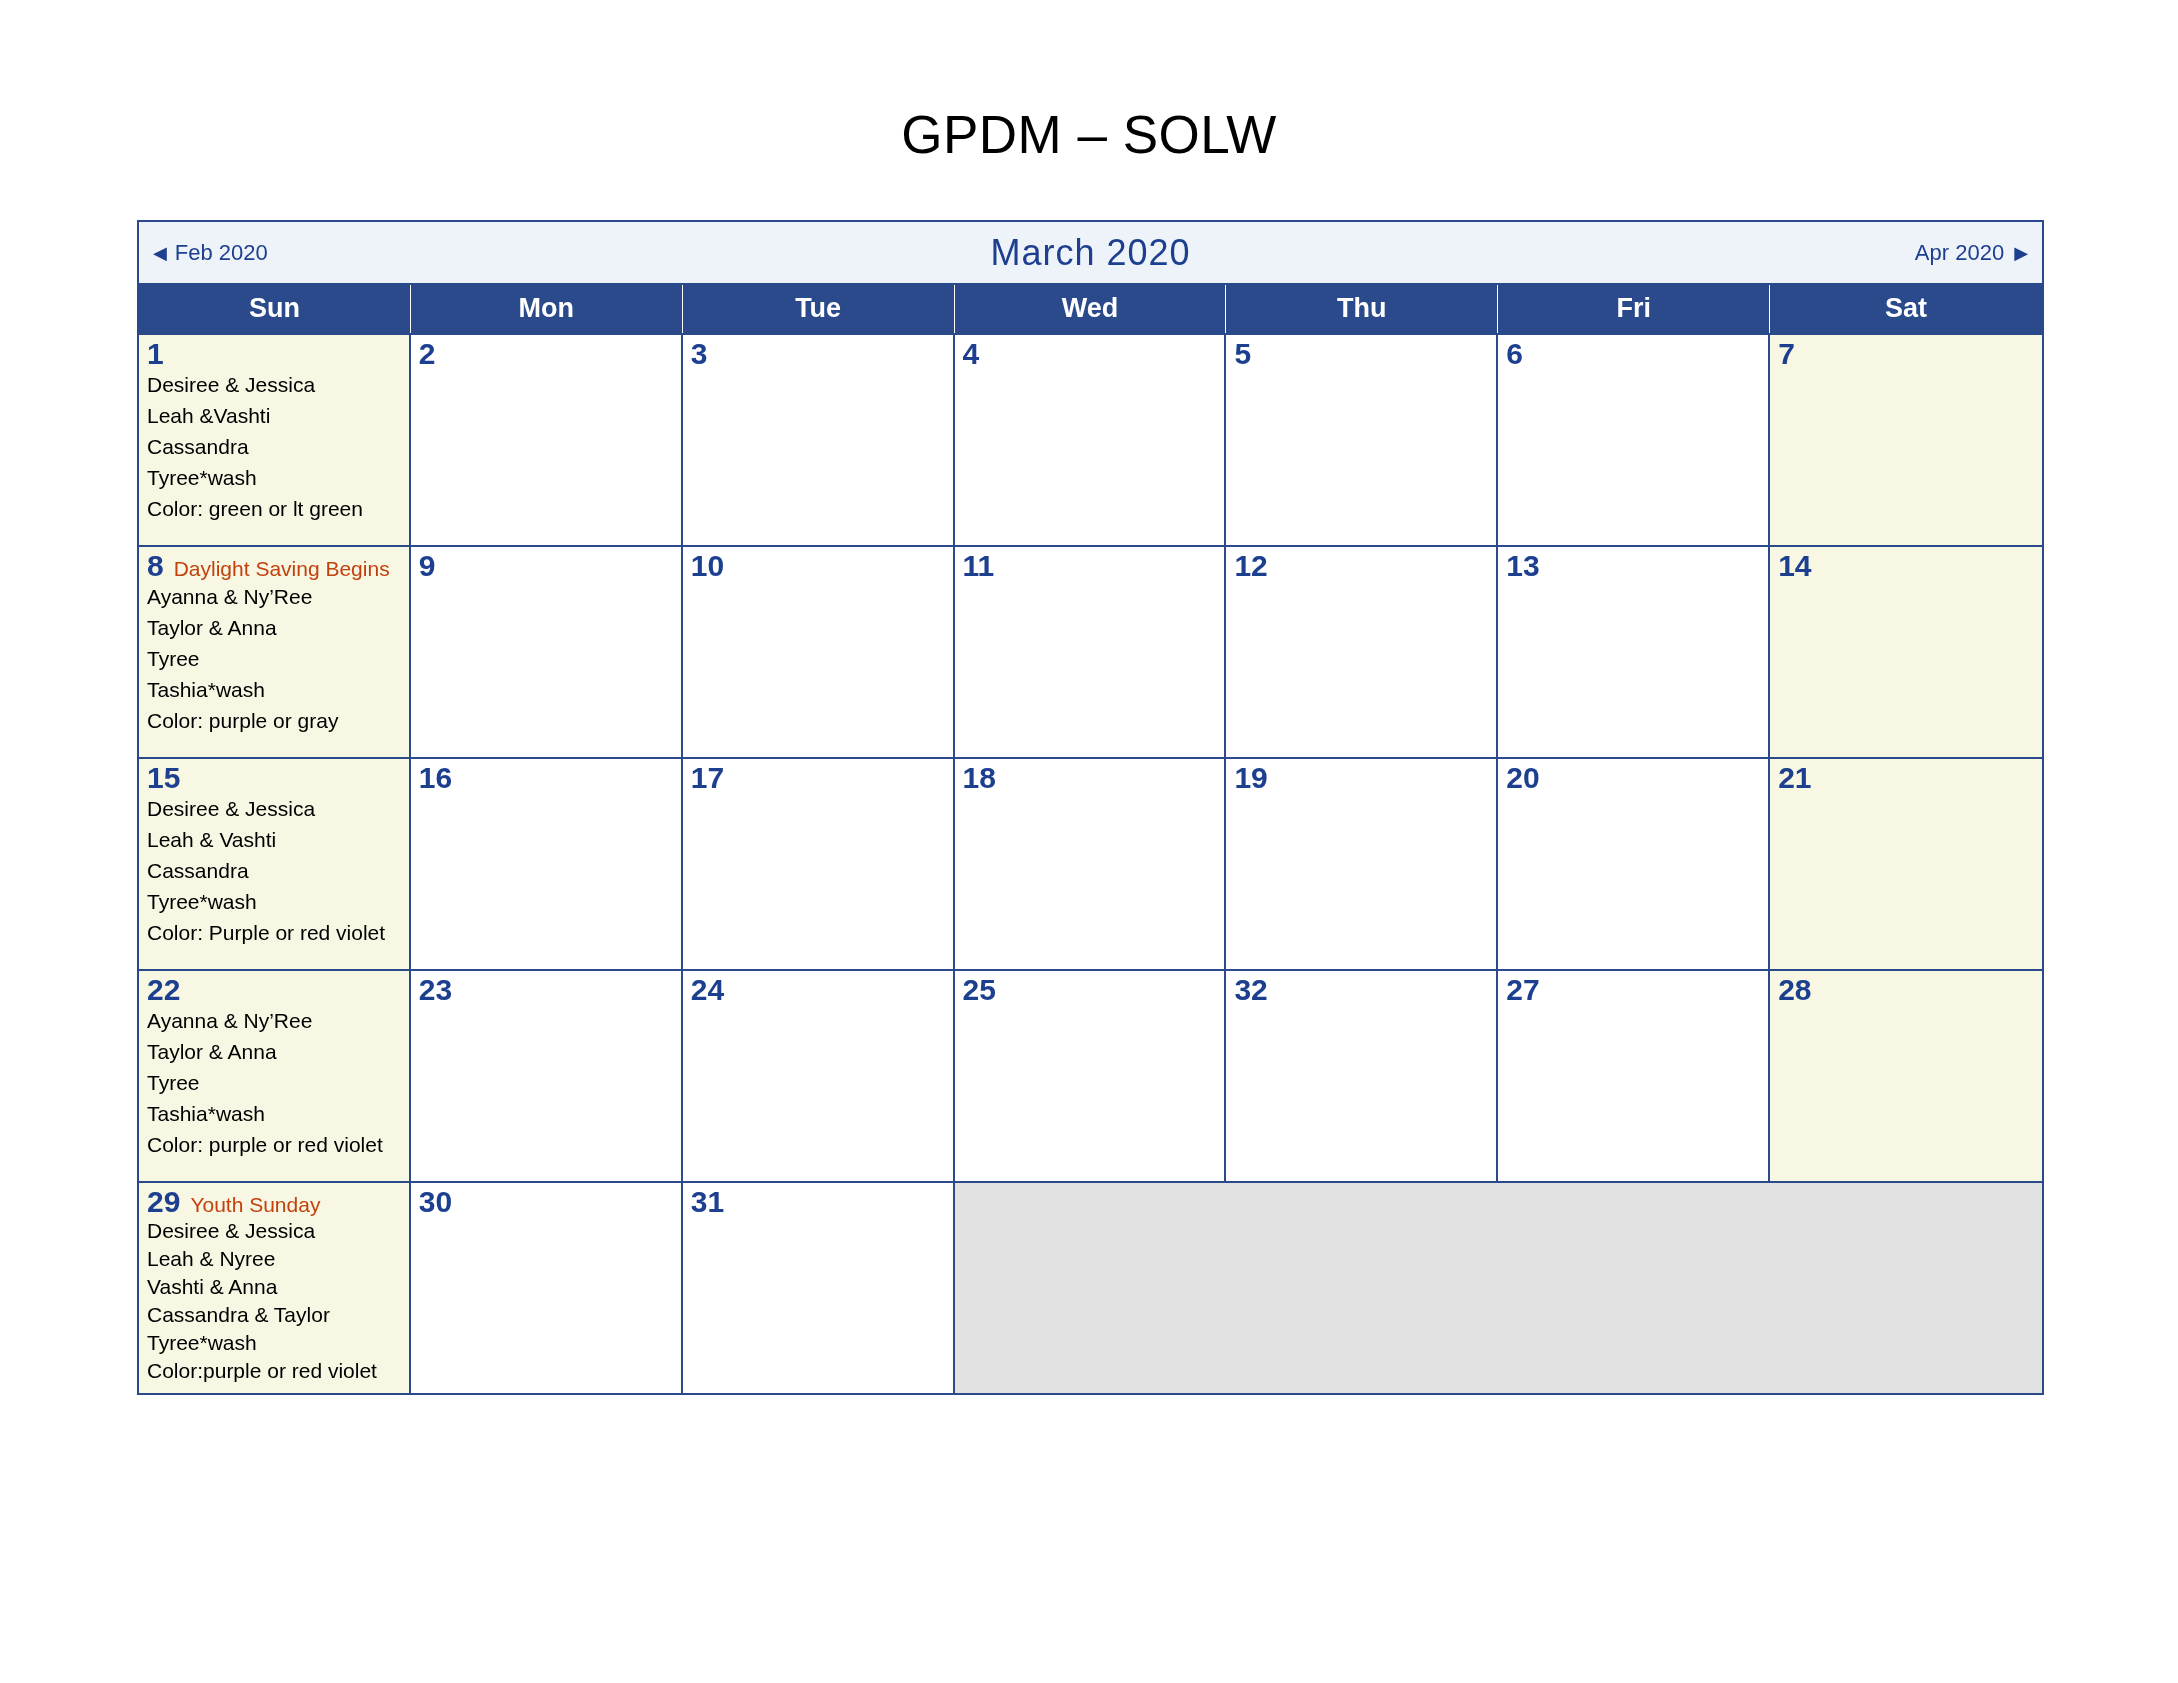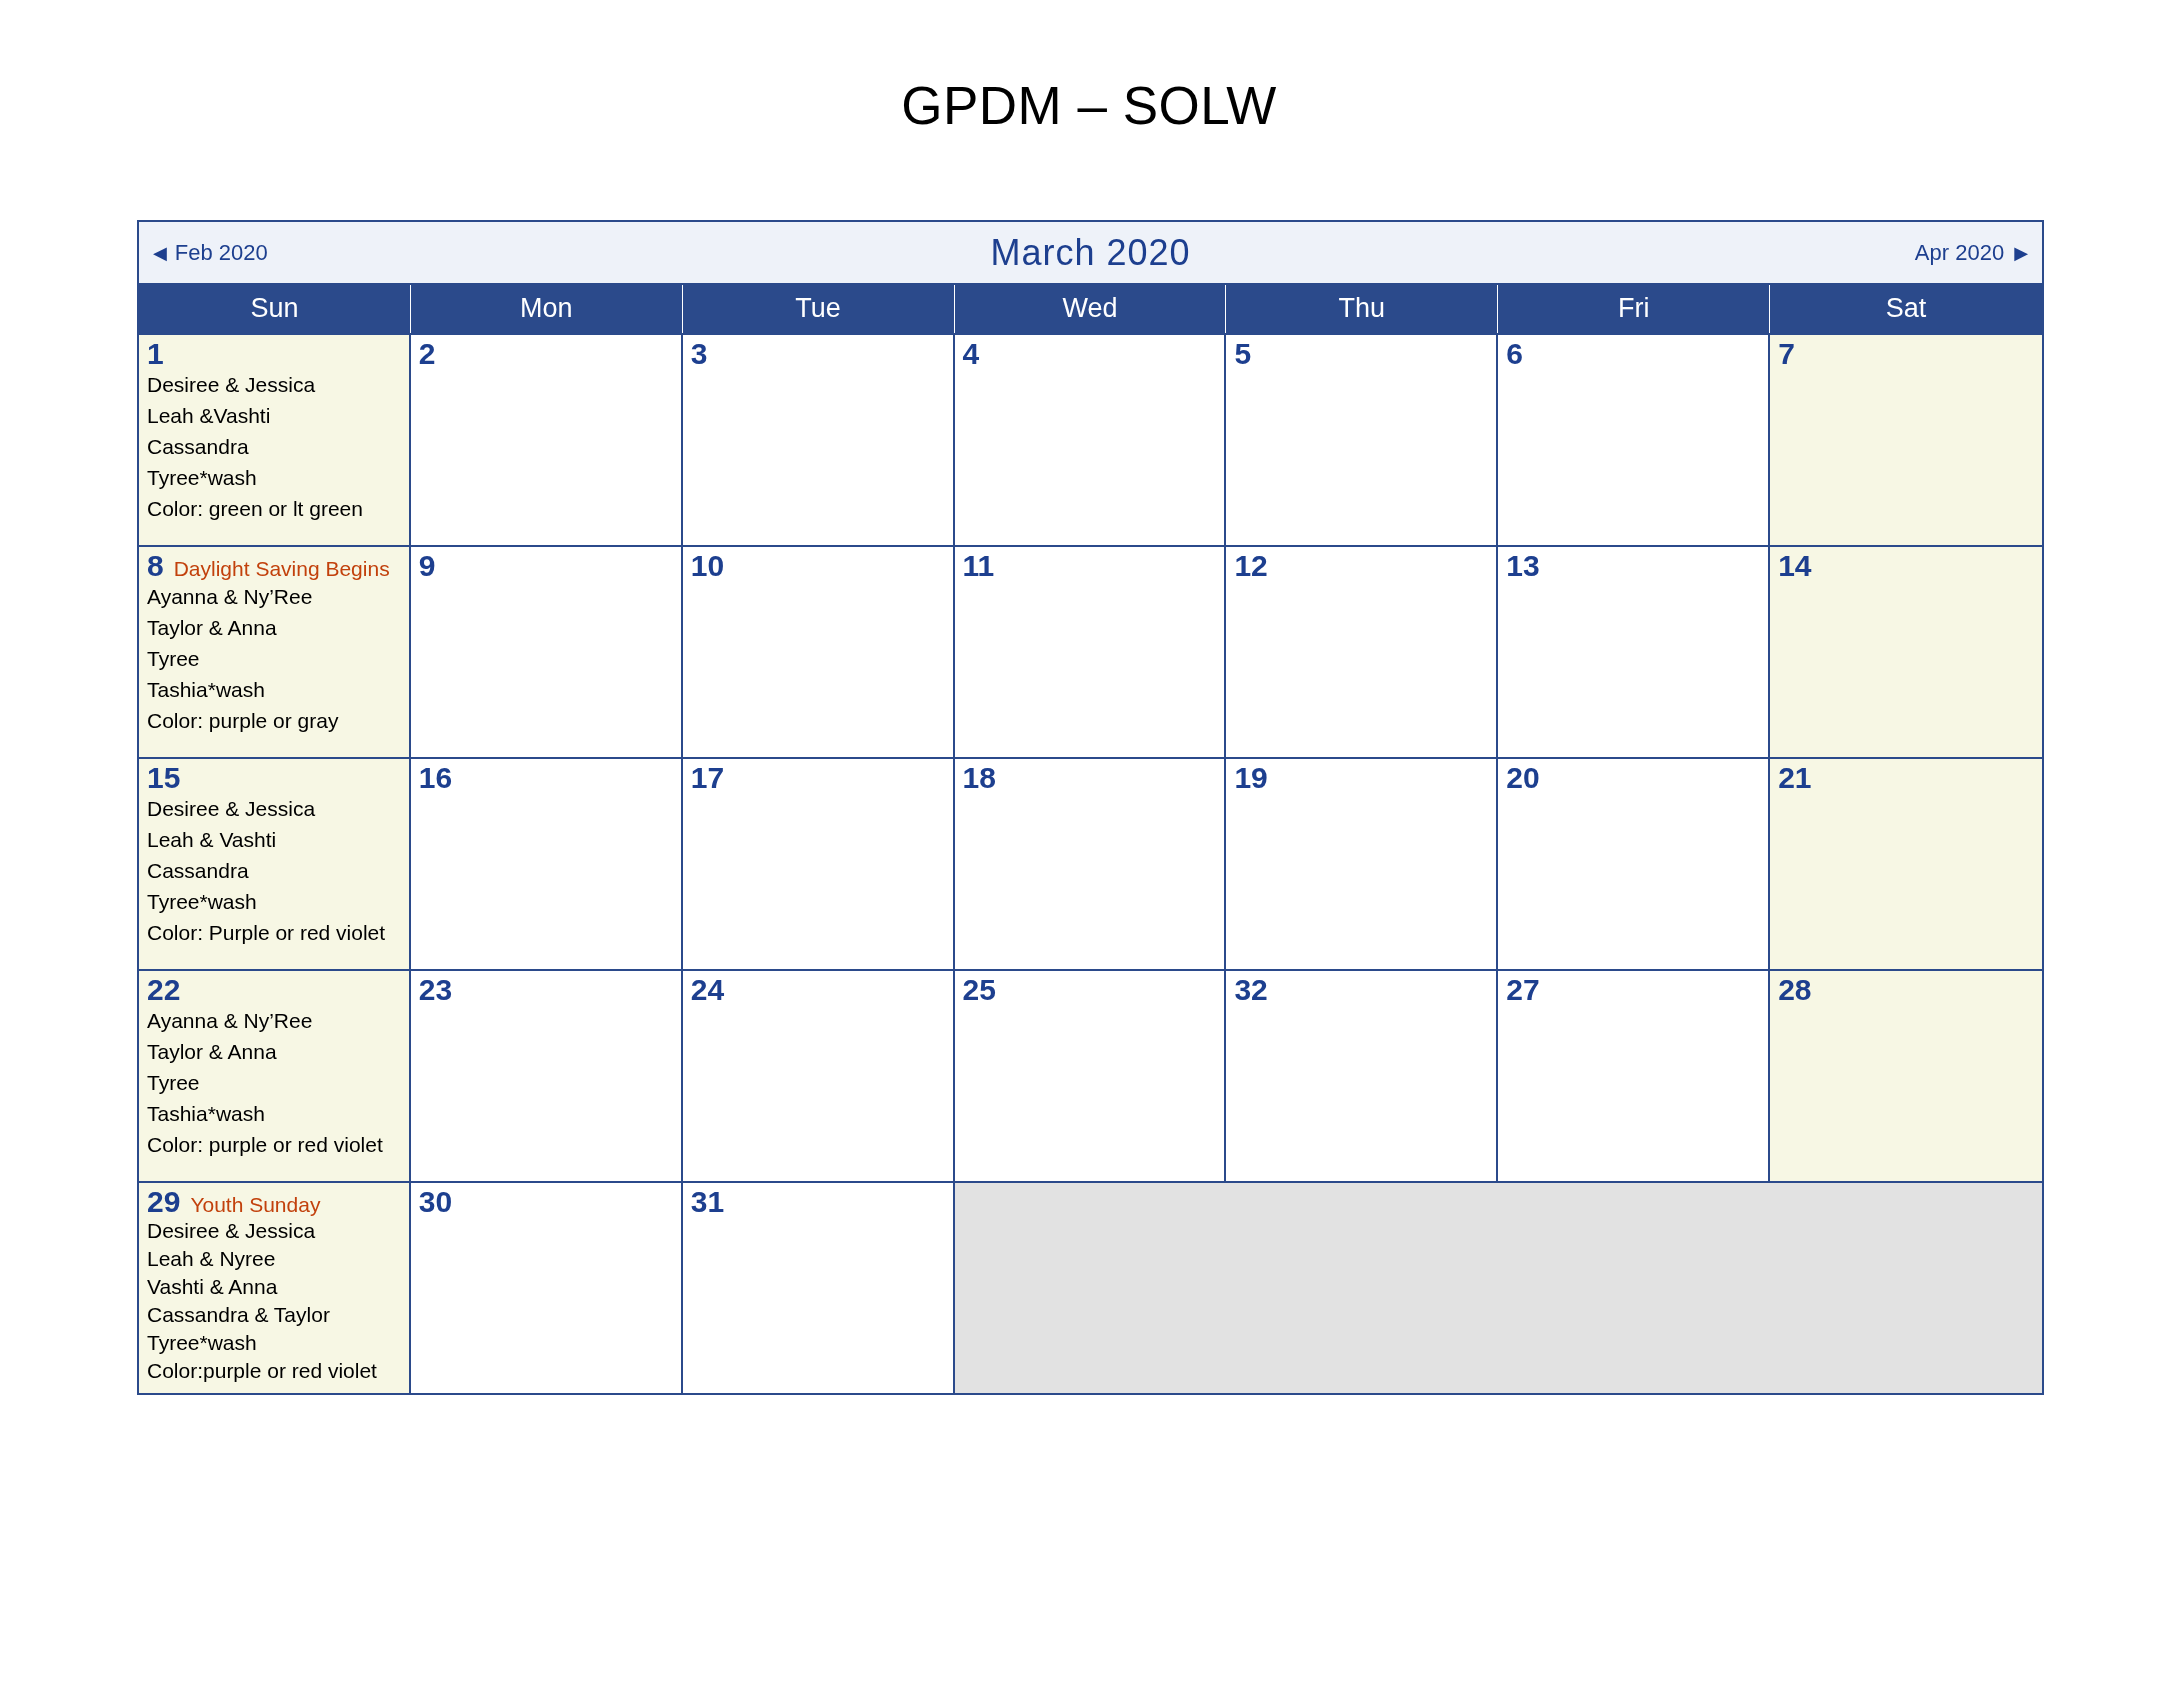--- a/index.html
+++ b/index.html
@@ -22,21 +22,21 @@
     box-sizing: border-box;
   }
 
   .doc-title {
     text-align: center;
     font-size: 53px;
     font-weight: 400;
     letter-spacing: 0.5px;
     color: #000000;
     margin: 0;
-    padding-top: 75px;
+    padding-top: 104px;
     font-family: "Liberation Sans", sans-serif;
   }
 
   .calendar {
     position: absolute;
     left: 137px;
     top: 220px;
     width: 1907px;
     border: 2px solid #2b4a8b;
     box-sizing: border-box;
@@ -81,21 +81,21 @@
   
   .dow-row {
     display: grid;
     grid-template-columns: repeat(7, 1fr);
     background: #2b4a8b;
   }
   .dow-cell {
     text-align: center;
     color: #ffffff;
     font-size: 27px;
-    font-weight: normal;
+    font-weight: bold;
     padding: 8px 0 9px 0;
     border-right: 1px solid #ffffff;
     box-sizing: border-box;
   }
   .dow-cell:last-child { border-right: none; }
 
   
   .week-row {
     display: grid;
     grid-template-columns: repeat(7, 1fr);

